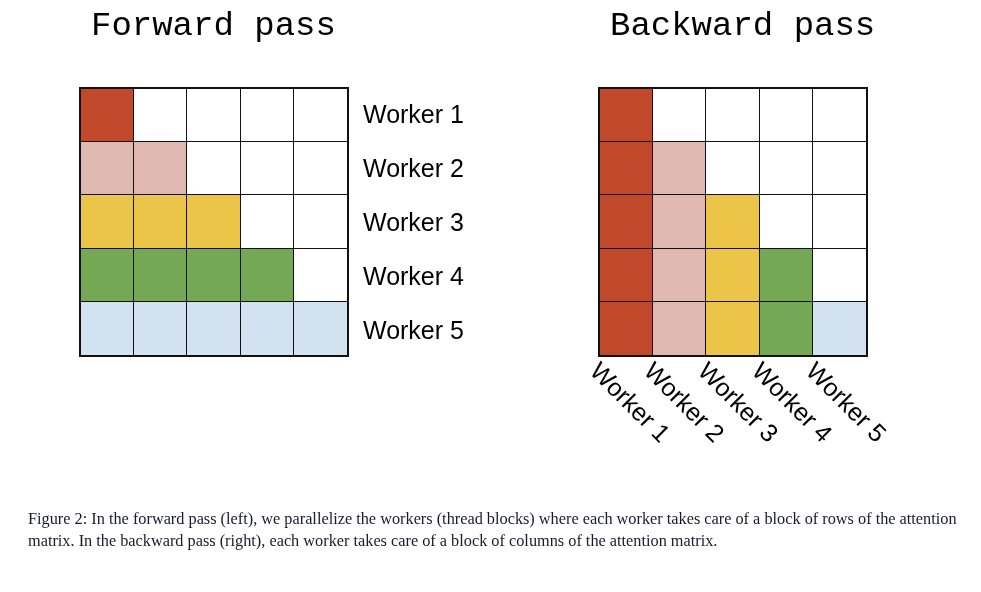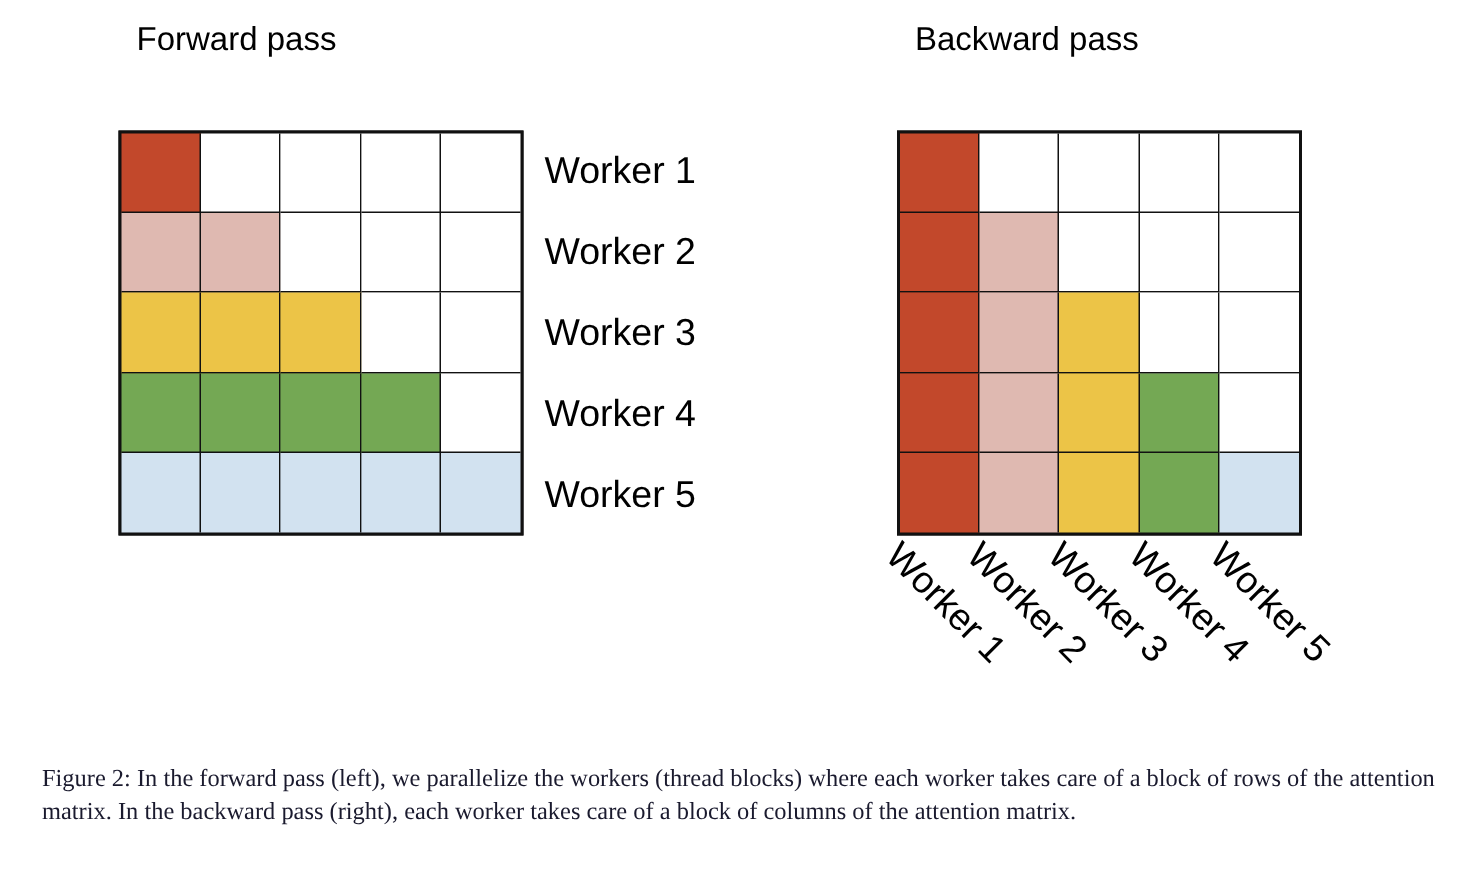--- a/index.html
+++ b/index.html
@@ -24,23 +24,23 @@
   }
 
   
   .panel { position: absolute; top: 0; }
   #panel-forward  { left: 0px;   width: 520px; }
   #panel-backward { left: 520px; width: 461px; }
 
   .panel-title {
     position: absolute;
     top: 10px;
-    font-size: 22px;
+    font-size: 34px;
     line-height: 32px;
-    font-family: Liberation Sans, sans-serif;
+    font-family: Liberation Mono, monospace;
     font-weight: 400;
     white-space: nowrap;
     color: #000;
   }
   #title-forward  { left: 91px; }
   #title-backward { left: 90px; }
 
   
   .grid {
     position: absolute;

